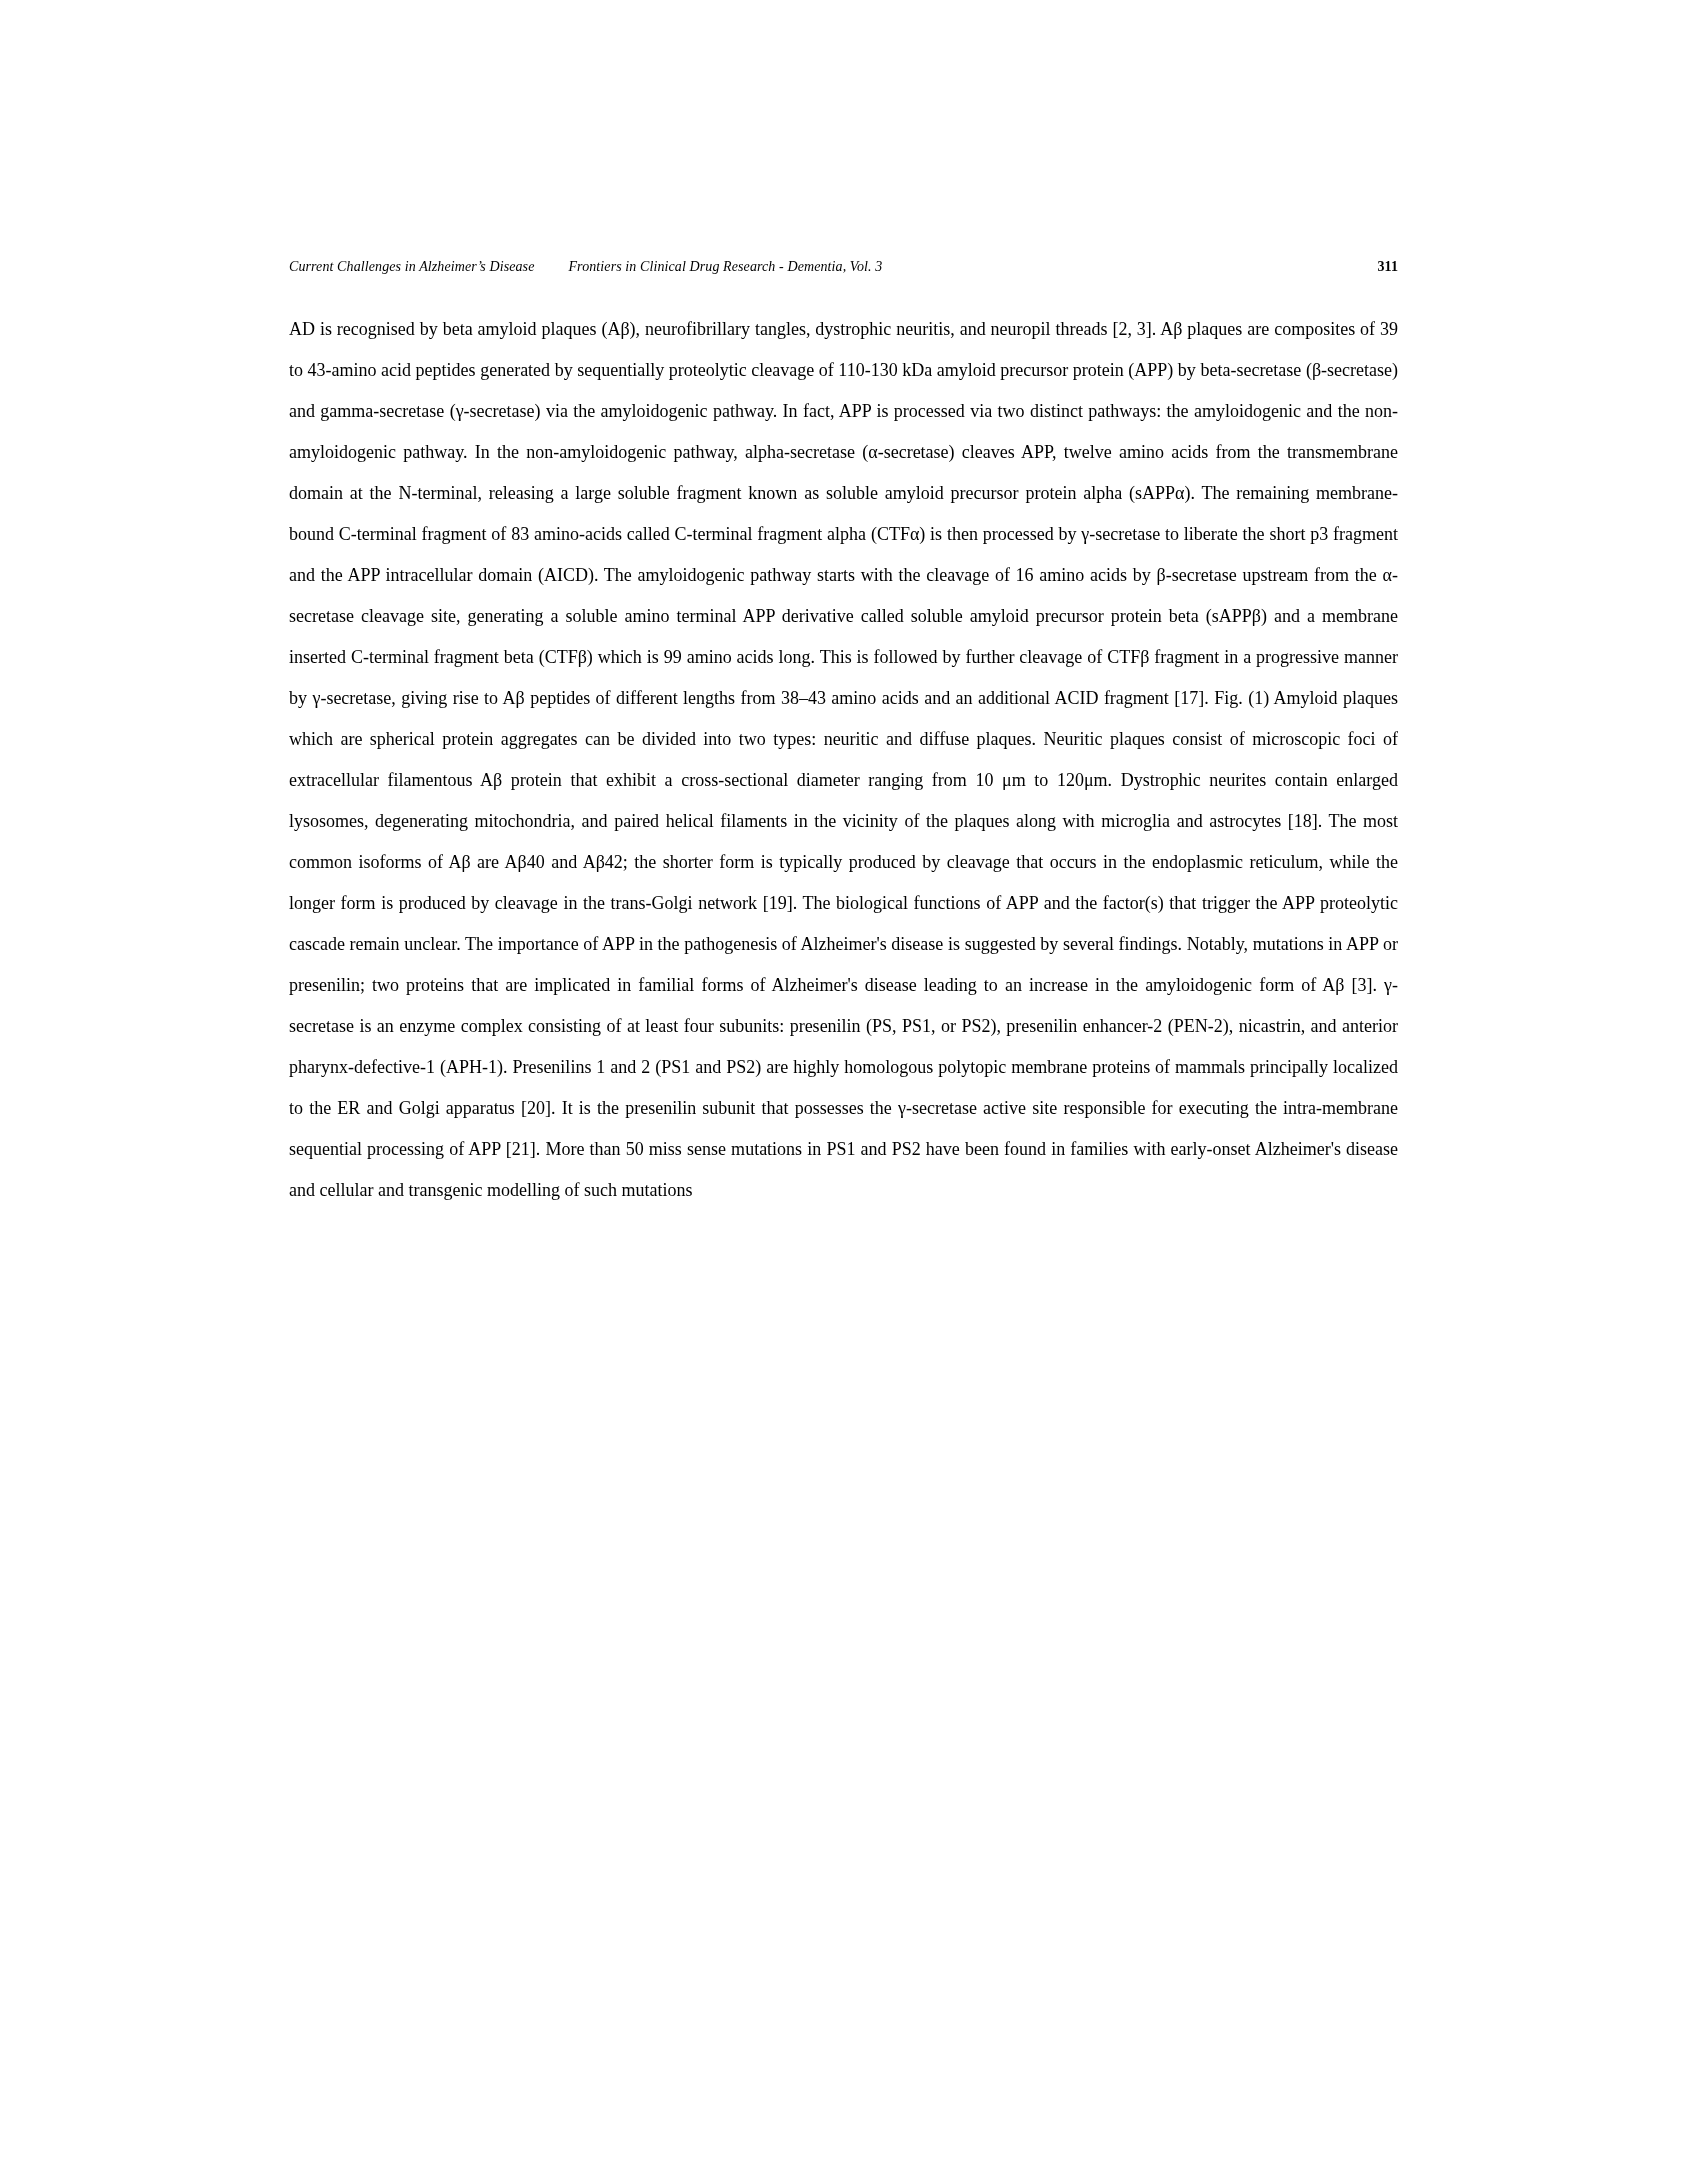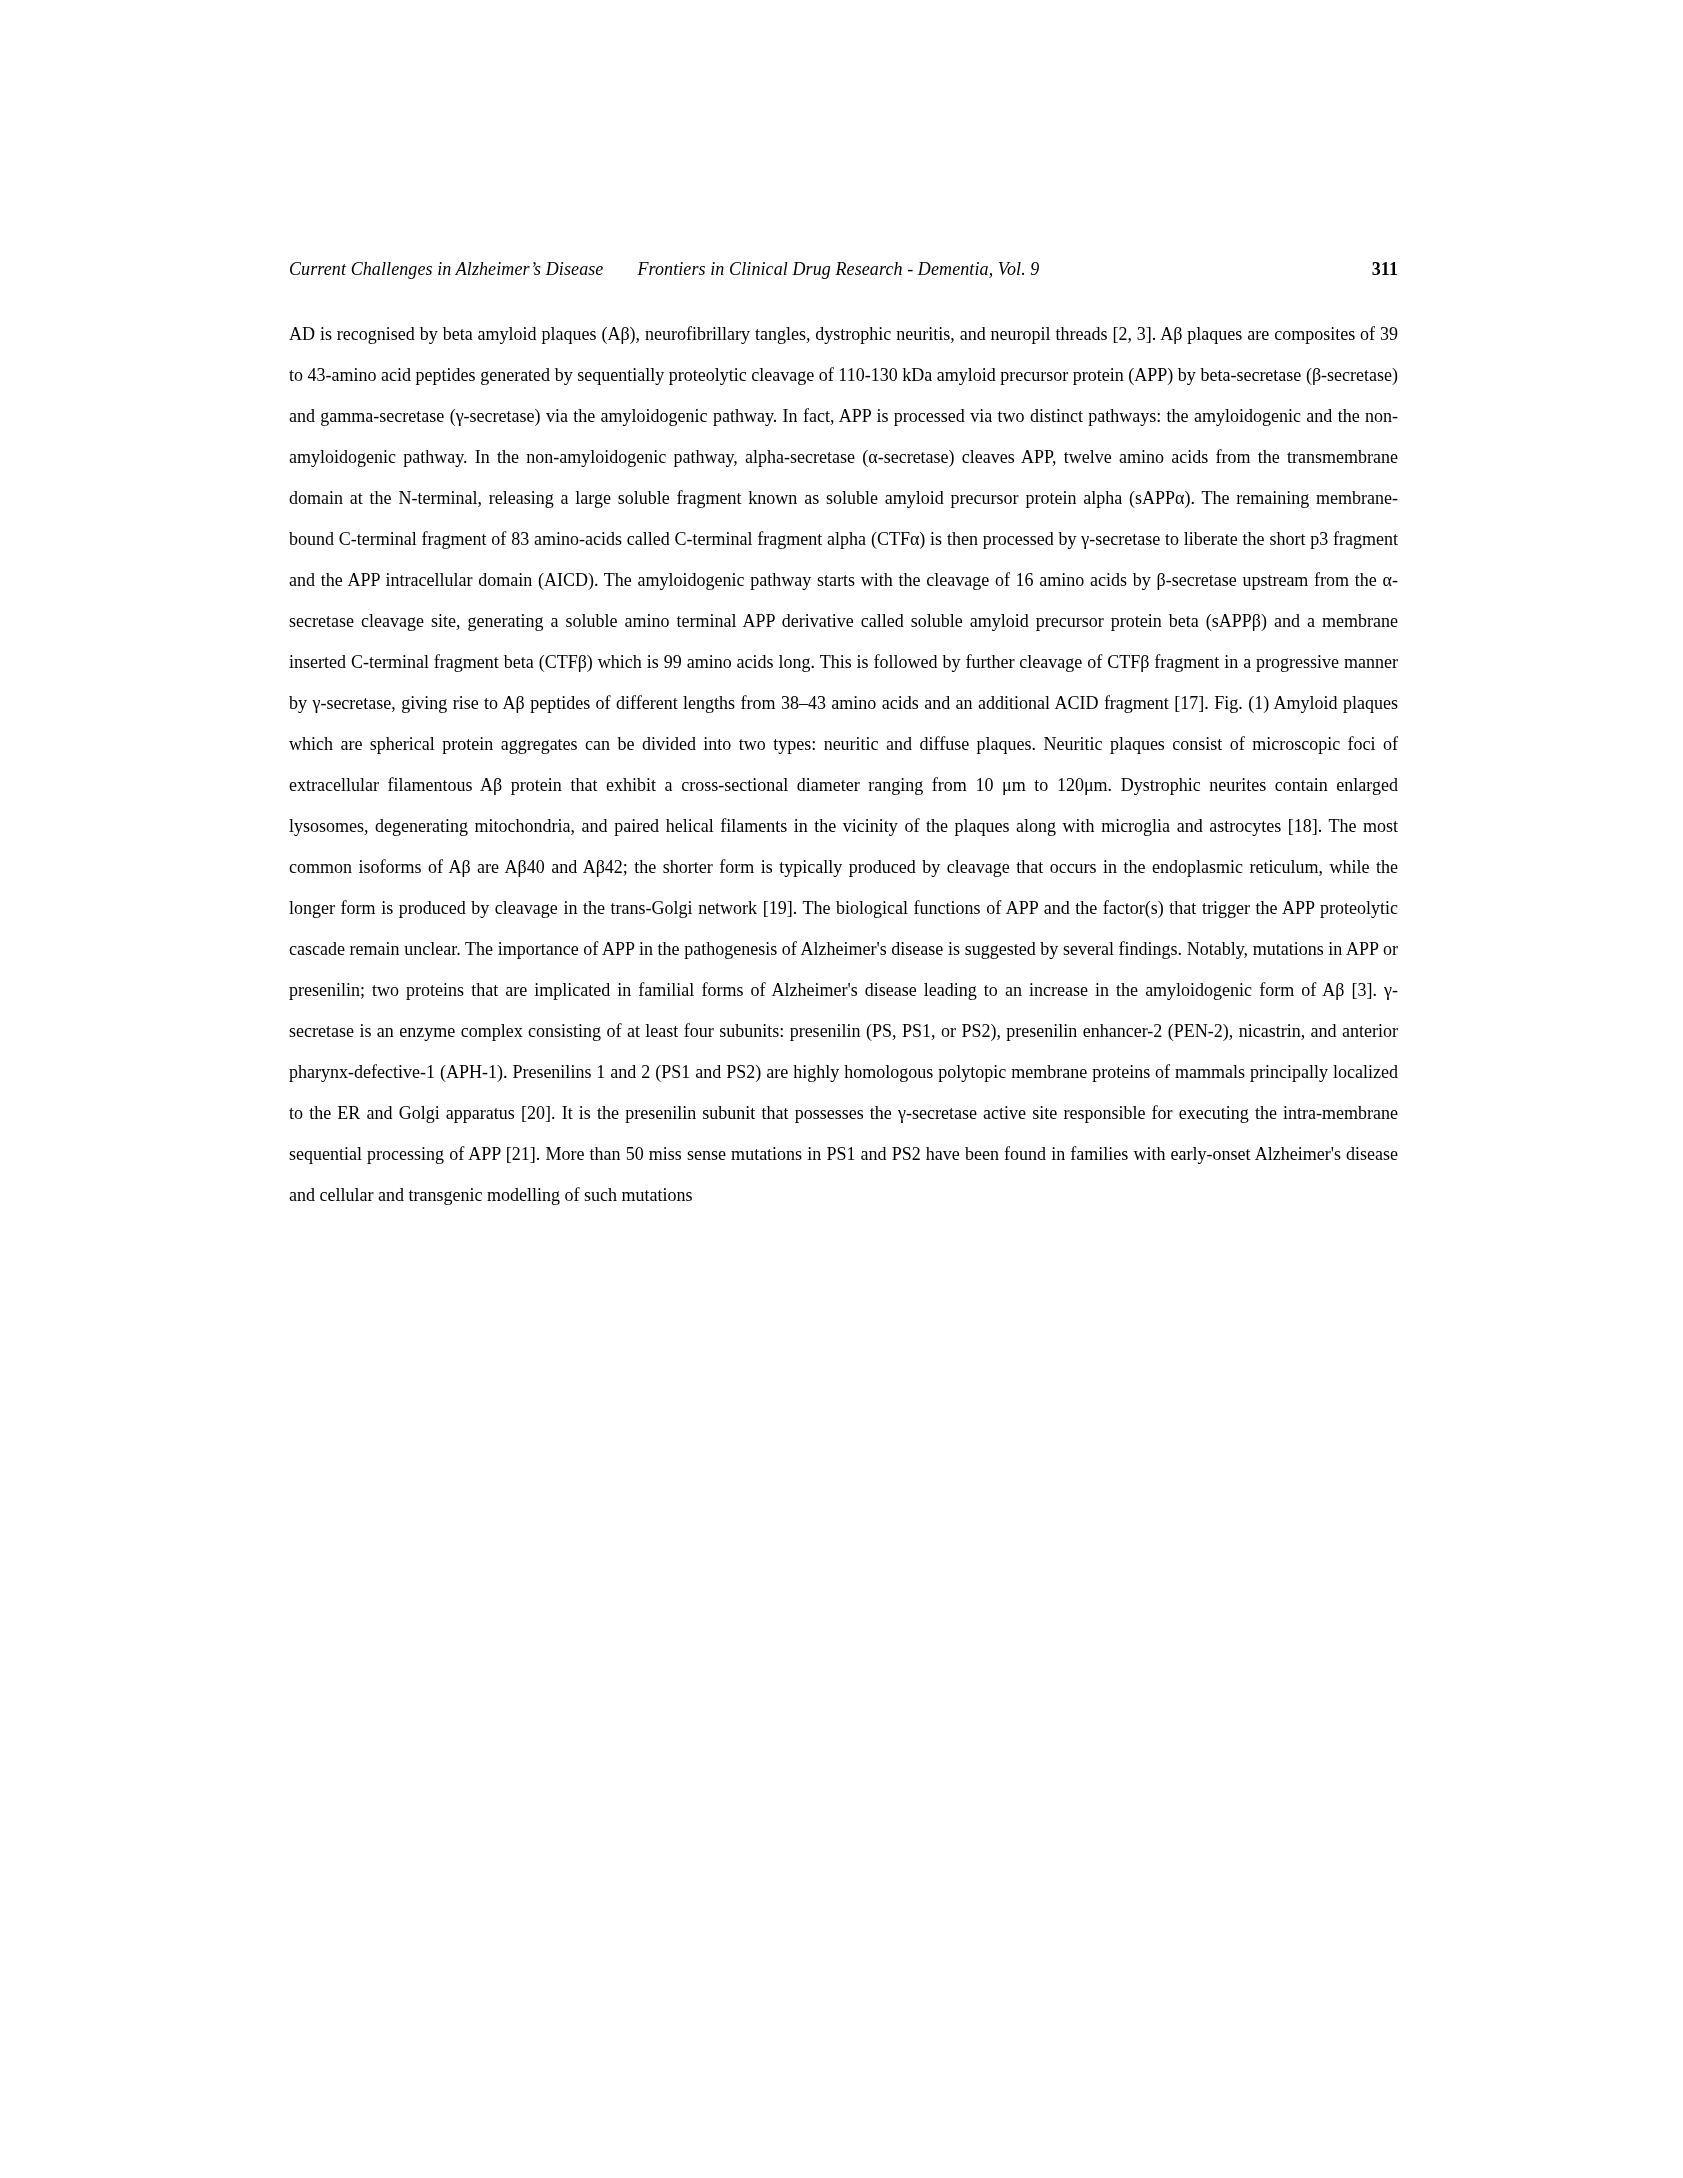--- a/index.html
+++ b/index.html
@@ -22,21 +22,21 @@
   .content {
     position: absolute;
     left: 289px;
     top: 259px;
     width: 1109px;
   }
   .running-head {
     display: flex;
     align-items: baseline;
     font-style: italic;
-    font-size: 18px;
+    font-size: 14px;
     letter-spacing: 0.1px;
     white-space: nowrap;
     margin-bottom: 34px;
   }
   .running-head .left {
     flex: 0 0 auto;
   }
   .running-head .gap {
     display: inline-block;
     width: 34px;
@@ -61,21 +61,21 @@
 </head>
 <body>
 
 <div class="page">
 
   <div class="content">
 
     <div class="running-head">
       <span class="left">Current Challenges in Alzheimer’s Disease</span>
       <span class="gap"></span>
-      <span class="right">Frontiers in Clinical Drug Research - Dementia, Vol. 9</span>
+      <span class="right">Frontiers in Clinical Drug Research - Dementia, Vol. 3</span>
       <span class="page-number">311</span>
     </div>
 
     <div class="body-text">AD is recognised by beta amyloid plaques (Aβ), neurofibrillary tangles, dystrophic neuritis, and neuropil threads [2, 3]. Aβ plaques are composites of 39 to 43-amino acid peptides generated by sequentially proteolytic cleavage of 110-130 kDa amyloid precursor protein (APP) by beta-secretase (β-secretase) and gamma-secretase (γ-secretase) via the amyloidogenic pathway. In fact, APP is processed via two distinct pathways: the amyloidogenic and the non-amyloidogenic pathway. In the non-amyloidogenic pathway, alpha-secretase (α-secretase) cleaves APP, twelve amino acids from the transmembrane domain at the N-terminal, releasing a large soluble fragment known as soluble amyloid precursor protein alpha (sAPPα). The remaining membrane-bound C-terminal fragment of 83 amino-acids called C-terminal fragment alpha (CTFα) is then processed by γ-secretase to liberate the short p3 fragment and the APP intracellular domain (AICD). The amyloidogenic pathway starts with the cleavage of 16 amino acids by β-secretase upstream from the α-secretase cleavage site, generating a soluble amino terminal APP derivative called soluble amyloid precursor protein beta (sAPPβ) and a membrane inserted C-terminal fragment beta (CTFβ) which is 99 amino acids long. This is followed by further cleavage of CTFβ fragment in a progressive manner by γ-secretase, giving rise to Aβ peptides of different lengths from 38–43 amino acids and an additional ACID fragment [17]. Fig. (1) Amyloid plaques which are spherical protein aggregates can be divided into two types: neuritic and diffuse plaques. Neuritic plaques consist of microscopic foci of extracellular filamentous Aβ protein that exhibit a cross-sectional diameter ranging from 10 μm to 120μm. Dystrophic neurites contain enlarged lysosomes, degenerating mitochondria, and paired helical filaments in the vicinity of the plaques along with microglia and astrocytes [18]. The most common isoforms of Aβ are Aβ40 and Aβ42; the shorter form is typically produced by cleavage that occurs in the endoplasmic reticulum, while the longer form is produced by cleavage in the trans-Golgi network [19]. The biological functions of APP and the factor(s) that trigger the APP proteolytic cascade remain unclear. The importance of APP in the pathogenesis of Alzheimer's disease is suggested by several findings. Notably, mutations in APP or presenilin; two proteins that are implicated in familial forms of Alzheimer's disease leading to an increase in the amyloidogenic form of Aβ [3]. γ-secretase is an enzyme complex consisting of at least four subunits: presenilin (PS, PS1, or PS2), presenilin enhancer-2 (PEN-2), nicastrin, and anterior pharynx-defective-1 (APH-1). Presenilins 1 and 2 (PS1 and PS2) are highly homologous polytopic membrane proteins of mammals principally localized to the ER and Golgi apparatus [20]. It is the presenilin subunit that possesses the γ-secretase active site responsible for executing the intra-membrane sequential processing of APP [21]. More than 50 miss sense mutations in PS1 and PS2 have been found in families with early-onset Alzheimer's disease and cellular and transgenic modelling of such mutations</div>
 
   </div>
 
 </div>
 
 

